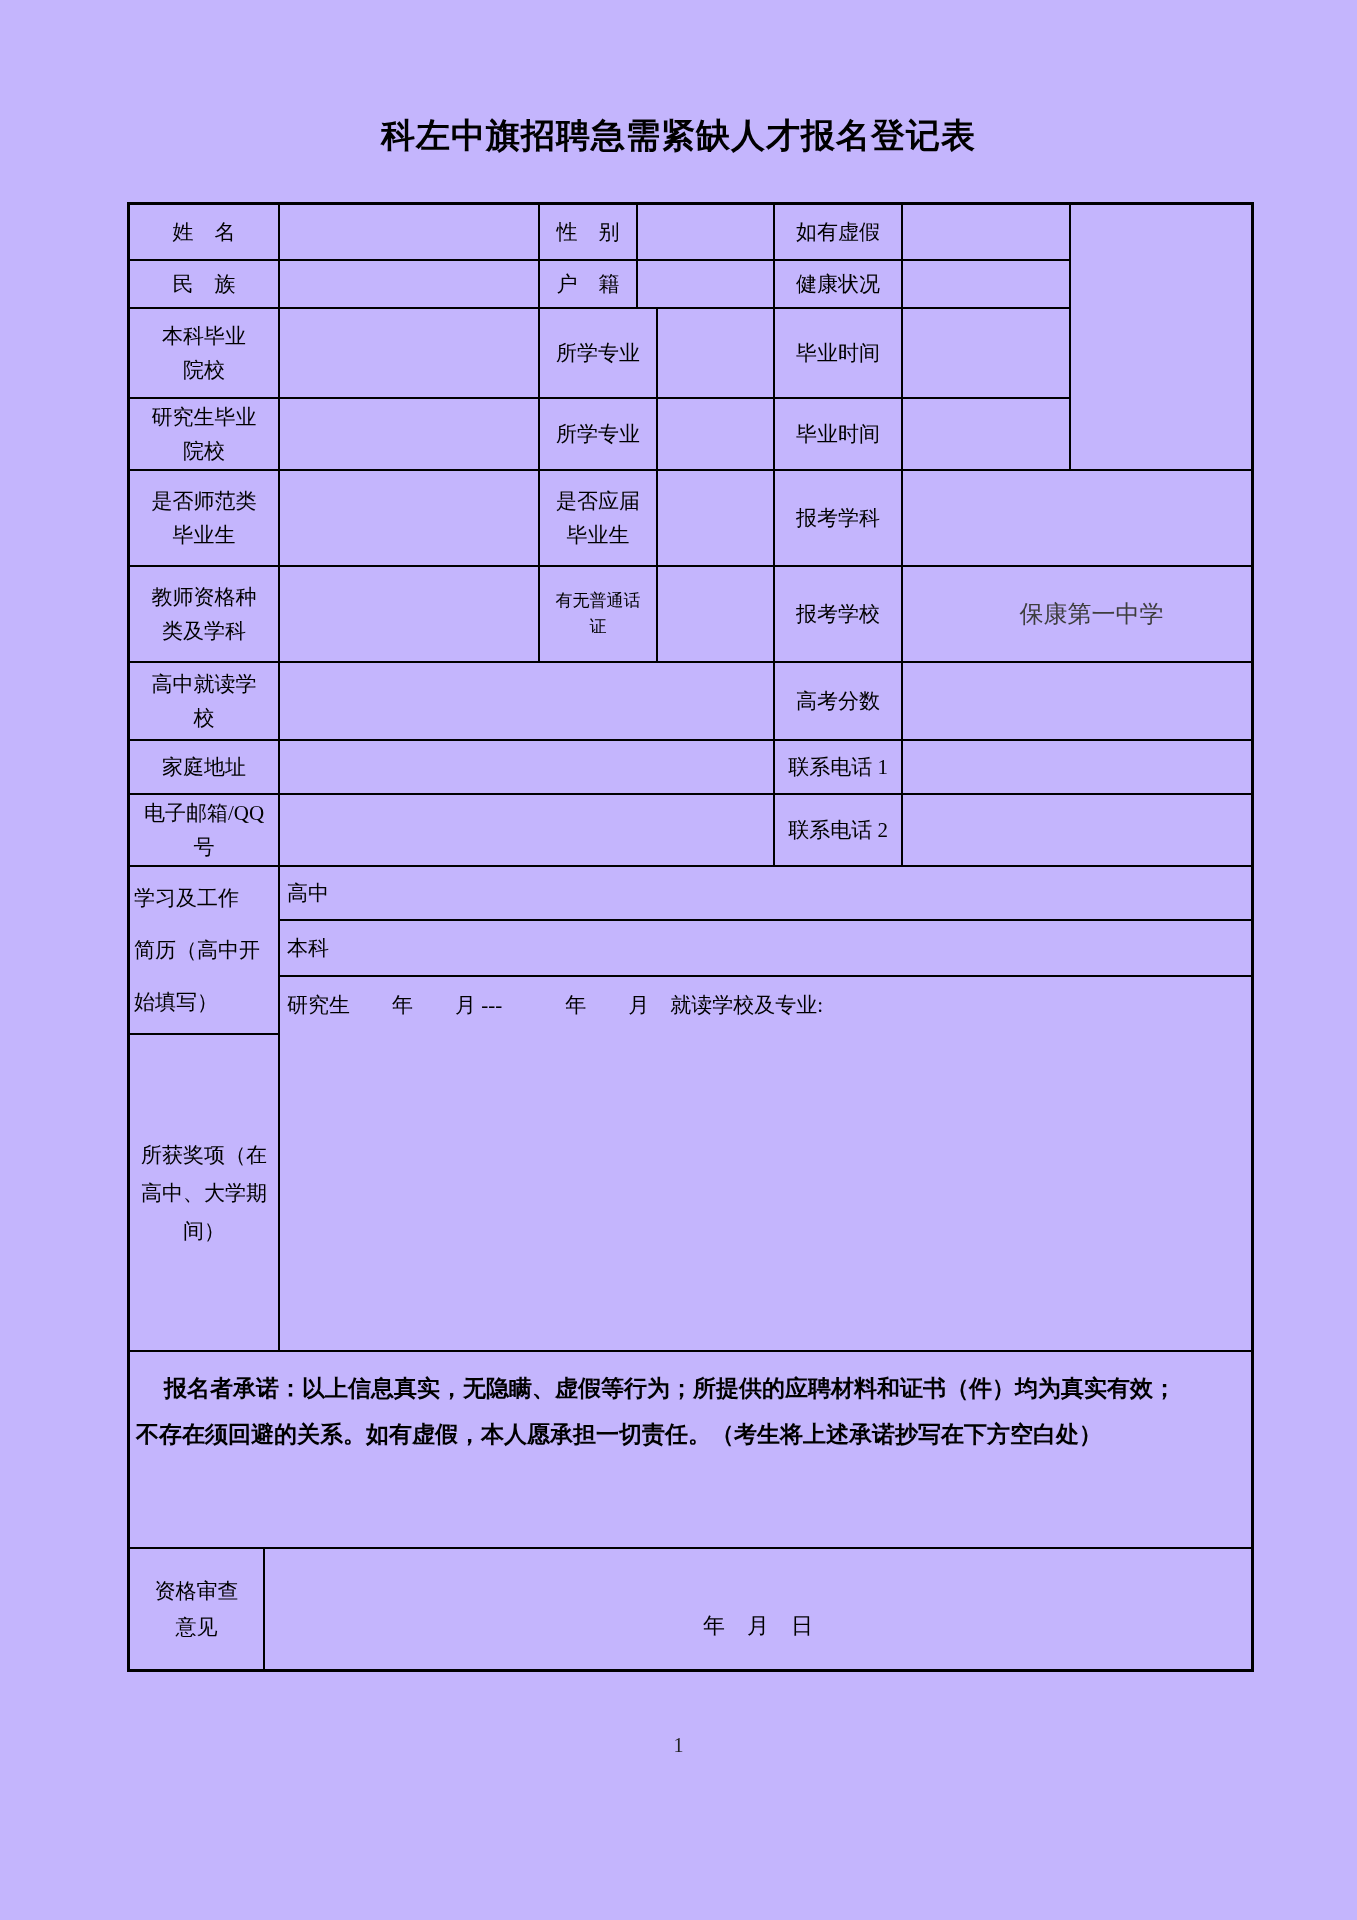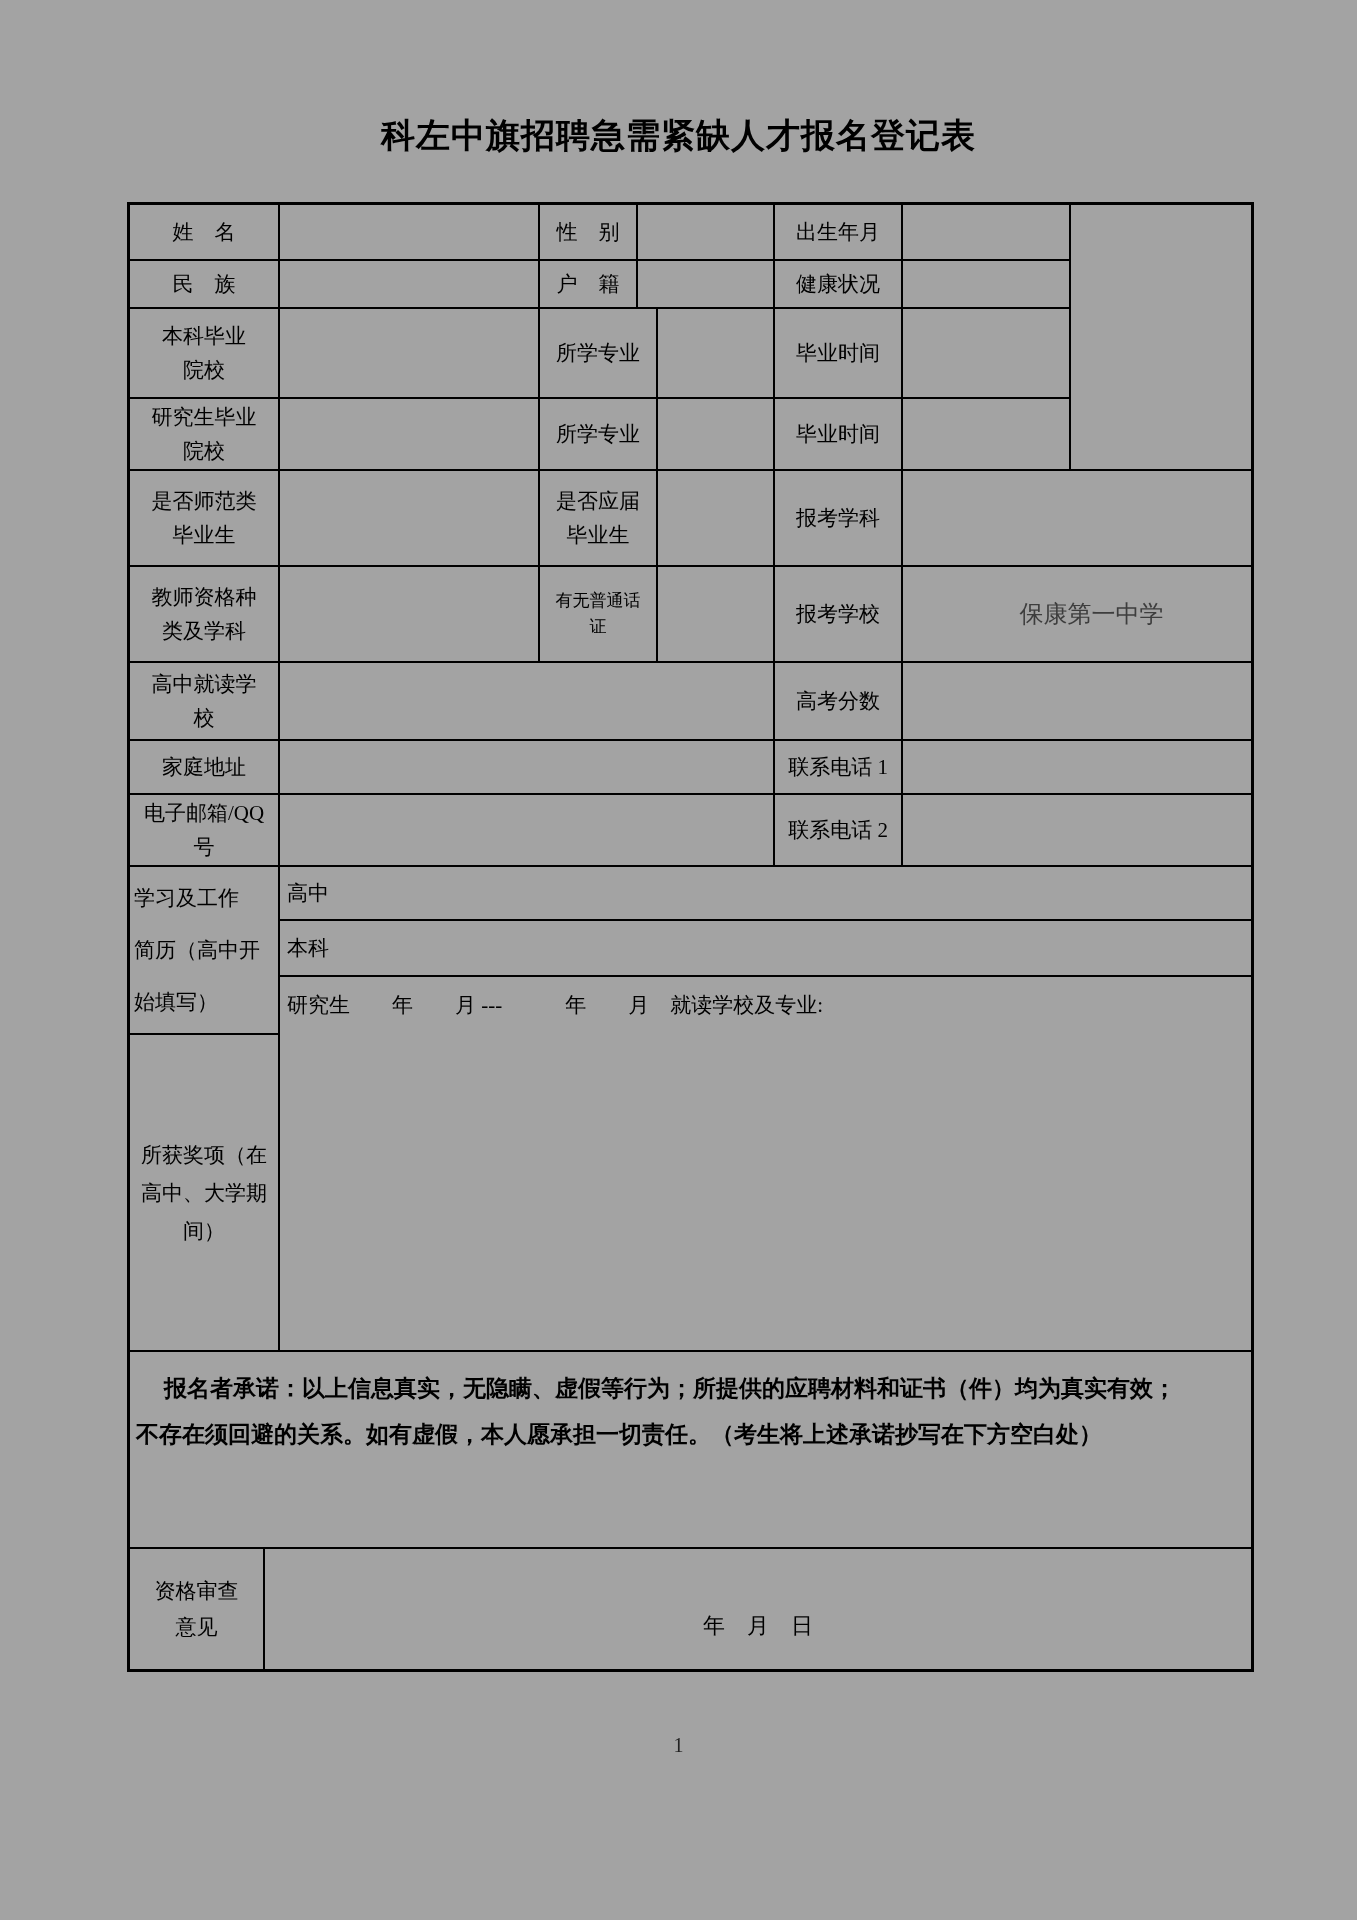--- a/index.html
+++ b/index.html
@@ -1,20 +1,20 @@
 <!DOCTYPE html>
 <html><head>
 <meta charset="utf-8">
 <style>
   * { margin:0; padding:0; box-sizing:border-box; }
   html,body { background:#e9e9e9; }
   .page {
     position:relative;
     width:1357px; height:1920px;
-    background:#a3a3a3;
+    background:#c4b5fd;
     font-family:"Liberation Serif", serif;
     color:#000;
     overflow:hidden;
   }
   .title {
     padding-top:112px;
     text-align:center;
     font-family:"Liberation Sans", sans-serif;
     font-size:34px;
     font-weight:bold;
@@ -98,21 +98,21 @@
 <div class="page">
   <div class="title"><span>科左中旗招聘急需紧缺人才报名登记表</span></div>
 
   <div class="form-table">
 
     <div class="row" style="height:56px">
       <div class="cell wa">姓　名</div>
       <div class="cell wb"></div>
       <div class="cell wc">性　别</div>
       <div class="cell wd"></div>
-      <div class="cell we">出生年月</div>
+      <div class="cell we">如有虚假</div>
       <div class="cell wf"></div>
       <div class="cell wg last-col no-bb"></div>
     </div>
 
     <div class="row" style="height:48px">
       <div class="cell wa">民　族</div>
       <div class="cell wb"></div>
       <div class="cell wc">户　籍</div>
       <div class="cell wd"></div>
       <div class="cell we">健康状况</div>

